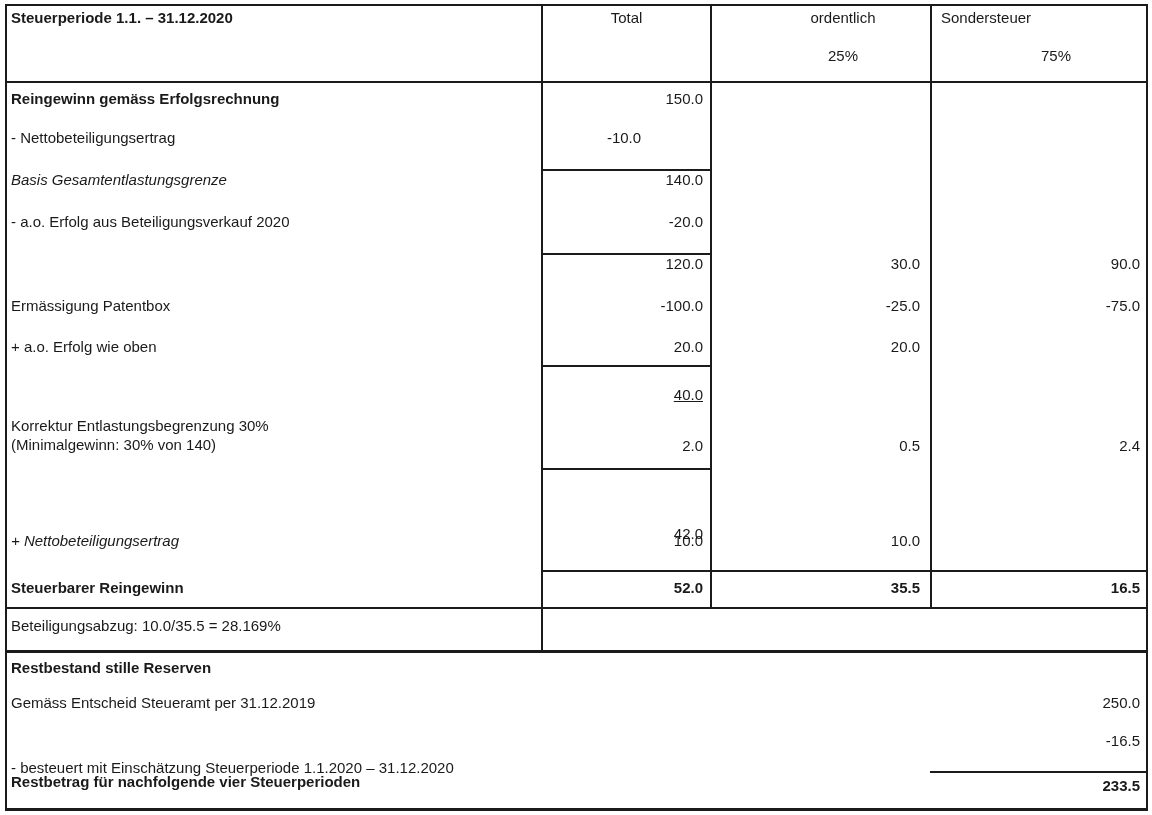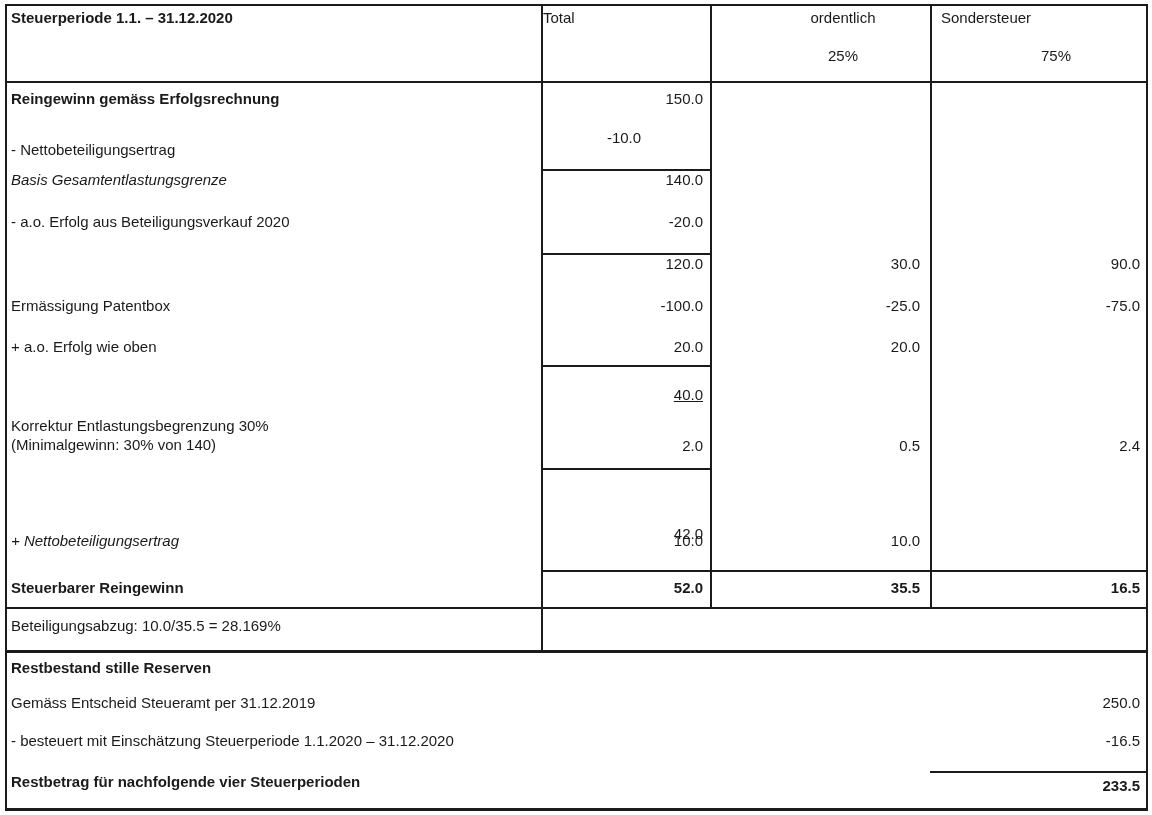--- a/index.html
+++ b/index.html
@@ -5,21 +5,21 @@
   html,body{margin:0;padding:0;background:#ffffff;}
   #canvas{
     position:relative;width:1152px;height:815px;background:#ffffff;
     font-family:"Liberation Sans","DejaVu Sans",sans-serif;
     font-size:15px;line-height:19px;color:#1a1a1a;overflow:hidden;
   }
   .t{position:absolute;white-space:nowrap;}
   .b{font-weight:bold;}
   .i{font-style:italic;}
   .lbl{left:11px;}
-  .ct{left:543px;width:167px;text-align:left;}     
+  .ct{left:543px;width:167px;text-align:center;}     
   .co{left:712px;width:262px;text-align:center;}     
   .cs{left:932px;width:216px;text-align:center;}     
   .csl{left:941px;}                                  
   .nt{left:545px;width:158px;text-align:right;}      
   .no{left:714px;width:206px;text-align:right;}      
   .ns{left:935px;width:205px;text-align:right;}      
   .line{position:absolute;background:#1b1b1b;}
   #frame{position:absolute;left:5px;top:4px;width:1143px;height:807px;
          box-sizing:border-box;border:2px solid #1b1b1b;border-bottom-width:3px;}
 </style>
@@ -48,21 +48,21 @@
   <span class="t ct" style="top:8px;">Total</span>
   <span class="t co" style="top:8px;">ordentlich</span>
   <span class="t csl" style="top:8px;">Sondersteuer</span>
 
   <span class="t co" style="top:46px;">25%</span>
   <span class="t cs" style="top:46px;padding-left:16px;">75%</span>
 
   <span class="t b lbl" style="top:89px;">Reingewinn gemäss Erfolgsrechnung</span>
   <span class="t nt" style="top:89px;">150.0</span>
 
-  <span class="t lbl" style="top:140px;">- Nettobeteiligungsertrag</span>
+  <span class="t lbl" style="top:128px;">- Nettobeteiligungsertrag</span>
   <span class="t nt" style="top:128px;text-align:center;">-10.0</span>
 
   <span class="t i lbl" style="top:170px;">Basis Gesamtentlastungsgrenze</span>
   <span class="t nt" style="top:170px;">140.0</span>
 
   <span class="t lbl" style="top:212px;">- a.o. Erfolg aus Beteiligungsverkauf 2020</span>
   <span class="t nt" style="top:212px;">-20.0</span>
 
   <span class="t nt" style="top:254px;">120.0</span>
   <span class="t no" style="top:254px;">30.0</span>
@@ -96,19 +96,19 @@
   <span class="t b no" style="top:578px;">35.5</span>
   <span class="t b ns" style="top:578px;">16.5</span>
 
   <span class="t lbl" style="top:616px;">Beteiligungsabzug: 10.0/35.5 = 28.169%</span>
 
   <span class="t b lbl" style="top:658px;">Restbestand stille Reserven</span>
 
   <span class="t lbl" style="top:693px;">Gemäss Entscheid Steueramt per 31.12.2019</span>
   <span class="t ns" style="top:693px;">250.0</span>
 
-  <span class="t lbl" style="top:731px;">- besteuert mit Einschätzung Steuerperiode 1.1.2020 – 31.12.2020</span>
+  <span class="t lbl" style="top:758px;">- besteuert mit Einschätzung Steuerperiode 1.1.2020 – 31.12.2020</span>
   <span class="t ns" style="top:731px;">-16.5</span>
 
   <span class="t b lbl" style="top:772px;">Restbetrag für nachfolgende vier Steuerperioden</span>
   <span class="t b ns" style="top:776px;">233.5</span>
 
 </div>
 
 </body></html>

